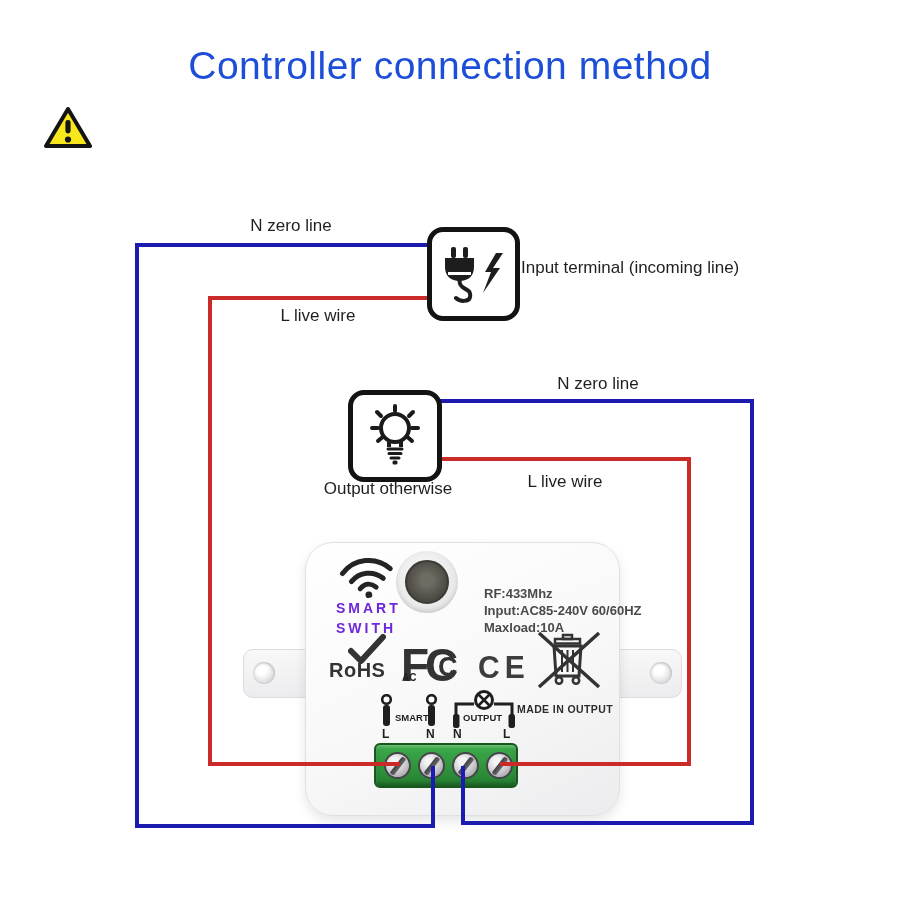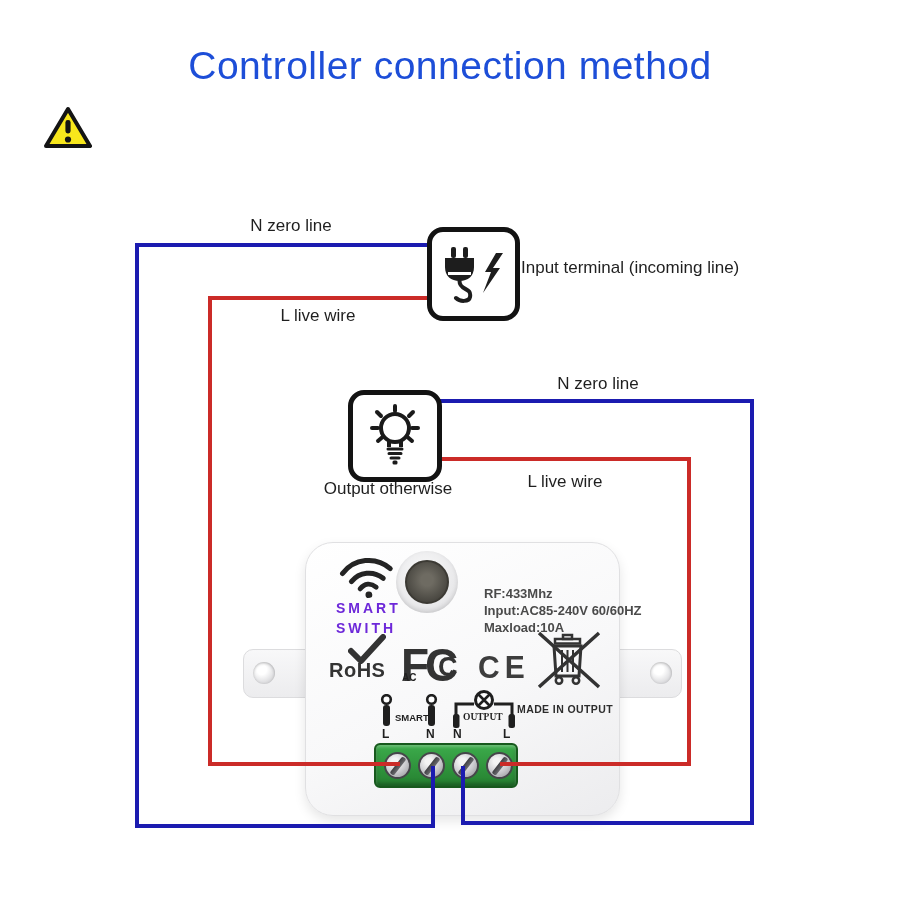--- a/index.html
+++ b/index.html
@@ -233,21 +233,21 @@
   <div class="abs" style="left:452px;top:688px;z-index:3;">
     <svg width="64" height="44" viewBox="0 0 64 44">
       <path d="M4,38 L4,16 L22,16" fill="none" stroke="#1f1f1f" stroke-width="3"></path>
       <path d="M42,16 L60,16 L60,38" fill="none" stroke="#1f1f1f" stroke-width="3"></path>
       <circle cx="32" cy="12" r="8.5" fill="#fff" stroke="#1f1f1f" stroke-width="3"></circle>
       <path d="M26.5,6.5 L37.5,17.5 M37.5,6.5 L26.5,17.5" stroke="#1f1f1f" stroke-width="2.6"></path>
       <rect x="1" y="26" width="6.5" height="14" rx="2.5" fill="#1f1f1f"></rect>
       <rect x="56.5" y="26" width="6.5" height="14" rx="2.5" fill="#1f1f1f"></rect>
     </svg>
   </div>
-  <div class="tlabel" style="left:463px;top:712px;font-size:9.5px;font-family:Liberation Serif, serif;">OUTPUT</div>
+  <div class="tlabel" style="left:463px;top:712px;font-size:9.5px;">OUTPUT</div>
 
   <div class="tlabel" style="left:382px;top:727px;font-size:12px;">L</div>
   <div class="tlabel" style="left:426px;top:727px;font-size:12px;">N</div>
   <div class="tlabel" style="left:453px;top:727px;font-size:12px;">N</div>
   <div class="tlabel" style="left:503px;top:727px;font-size:12px;">L</div>
 
   <div class="made-in">MADE IN OUTPUT</div>
 
   <div class="tblock"></div>
   <div class="screw" style="left:384px;"></div>

